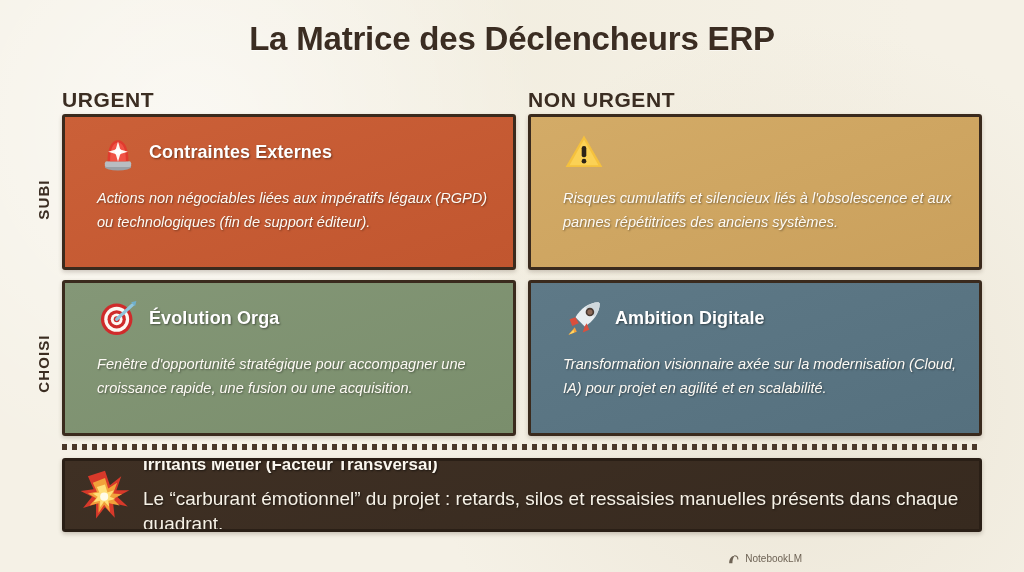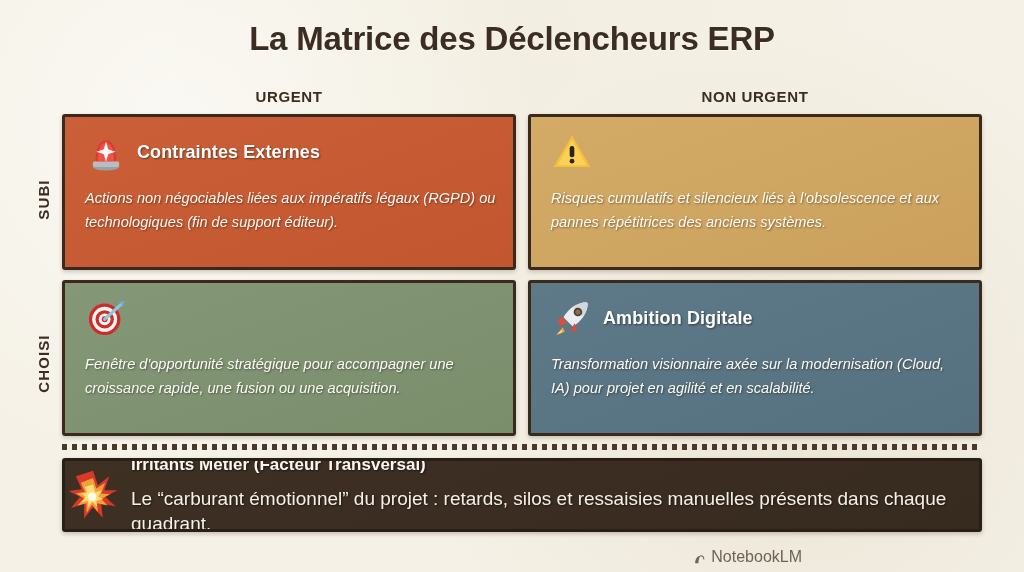--- a/index.html
+++ b/index.html
@@ -52,22 +52,22 @@
   .col-headers {
     position: absolute;
     top: 88px;
     left: 62px;
     width: 920px;
     height: 24px;
     display: flex;
   }
   .col-header {
     flex: 1 1 0;
-    text-align: center;
-    font-size: 15px;
+    text-align: left;
+    font-size: 21px;
     font-weight: bold;
     letter-spacing: 0.6px;
     color: #3b2d22;
   }
   .col-header.first { margin-right: 12px; }
 
   
   .row-labels {
     position: absolute;
     left: 28px;
@@ -99,21 +99,21 @@
     display: grid;
     grid-template-columns: 1fr 1fr;
     grid-template-rows: 1fr 1fr;
     column-gap: 12px;
     row-gap: 10px;
   }
   .cell {
     position: relative;
     border: 3px solid #3a2a1d;
     border-radius: 3px;
-    padding: 12px 16px 10px 20px;
+    padding: 12px 16px 10px 32px;
     box-sizing: border-box;
     box-shadow: 0 2px 4px rgba(58,42,29,0.22);
     overflow: hidden;
   }
   .cell-head {
     display: flex;
     align-items: center;
     gap: 10px;
     height: 46px;
   }
@@ -162,21 +162,21 @@
     top: 458px;
     width: 920px;
     height: 74px;
     box-sizing: border-box;
     background: linear-gradient(160deg, #3f3024 0%, #372a1f 100%);
     border: 3px solid #2a1f16;
     border-radius: 3px;
     box-shadow: 0 2px 4px rgba(58,42,29,0.25);
     display: flex;
     align-items: center;
-    padding: 0 2px;
+    padding: 0 14px;
     overflow: hidden;
   }
   .banner-icon {
     width: 52px;
     height: 52px;
     flex: 0 0 52px;
     margin-right: 12px;
   }
   .banner-text { min-width: 0; }
   .banner-title {
@@ -193,23 +193,23 @@
     margin-top: 12px;
     line-height: 1.3;
   }
 
   
   .footer {
     position: absolute;
     right: 14px;
     bottom: 6px;
     display: flex;
-    align-items: flex-end;
+    align-items: flex-start;
     gap: 5px;
-    font-size: 16px;
+    font-size: 10px;
     color: #6e6355;
   }
   .footer-logo { width: 13px; height: 13px; display: block; }
 </style>
 </head>
 <body>
 
 <div class="paper-texture"></div>
 
 <div class="page">
@@ -261,20 +261,21 @@
       <div class="cell-head">
         <svg class="cell-icon" viewBox="0 0 64 64">
           <circle cx="30" cy="34" r="24" fill="#cf2b2b"></circle>
           <circle cx="30" cy="34" r="19" fill="#fdf8f3"></circle>
           <circle cx="30" cy="34" r="14" fill="#cf2b2b"></circle>
           <circle cx="30" cy="34" r="9" fill="#fdf8f3"></circle>
           <circle cx="30" cy="34" r="4.5" fill="#cf2b2b"></circle>
           <line x1="30" y1="34" x2="54" y2="12" stroke="#8fc4dc" stroke-width="5" stroke-linecap="round"></line>
           <path d="M52 8 L60 6 L58 14 Z" fill="#6fb0cd"></path>
         </svg>
+        <div class="cell-title">Évolution Orga</div>
       </div>
       <div class="cell-desc">Fenêtre d'opportunité stratégique pour accompagner une croissance rapide, une fusion ou une acquisition.</div>
     </div>
 
     <div class="cell q4">
       <div class="cell-head">
         <svg class="cell-icon" viewBox="0 0 64 64">
           <path d="M54 8 C40 8 26 18 19 31 L33 45 C46 38 56 24 56 10 Z" fill="#e9eef1"></path>
           <path d="M54 8 C47 8 40 11 34 16 L48 30 C53 24 56 17 56 10 Z" fill="#cfd8dd"></path>
           <circle cx="41" cy="23" r="6.5" fill="#4a3b33"></circle>

